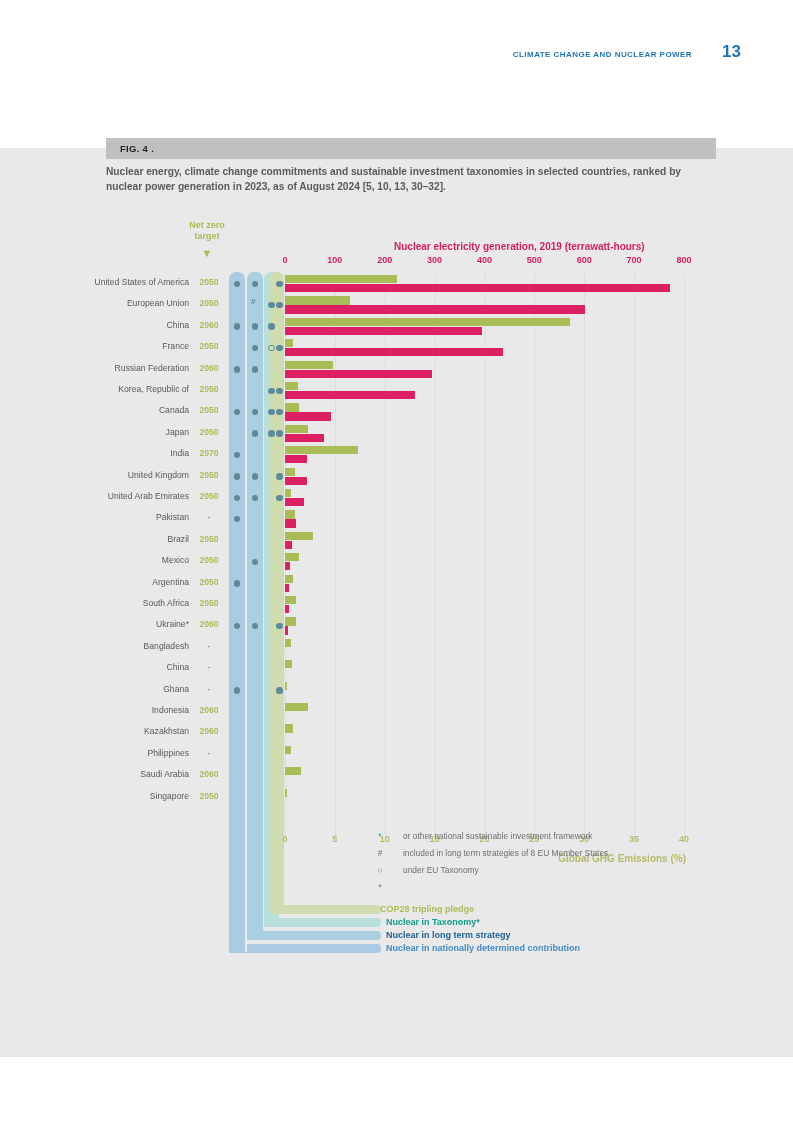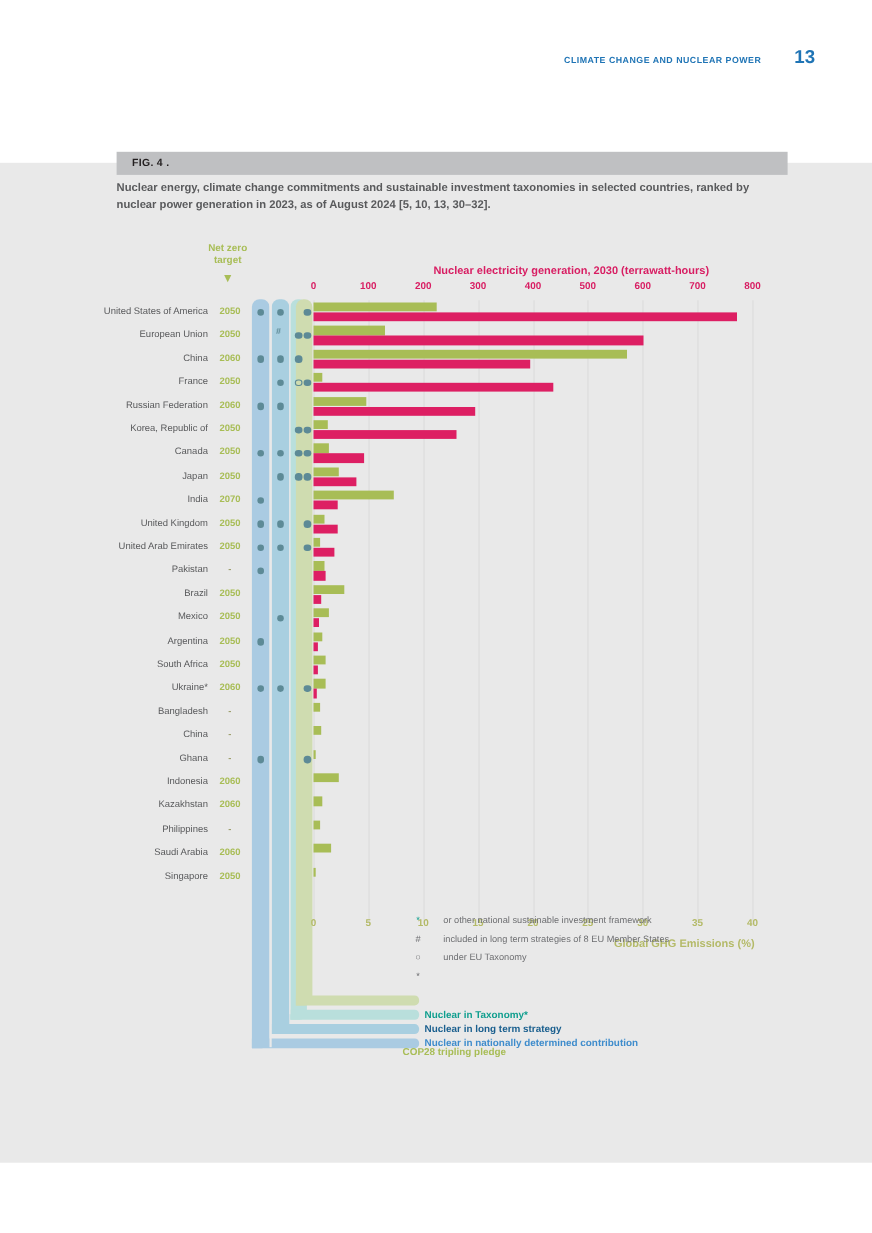--- a/index.html
+++ b/index.html
@@ -181,21 +181,21 @@
       <div style="position: absolute; left: 244.5px; top: 124px; width: 2.5px; height: 680px; background: rgb(233, 233, 233);"></div>
       <div style="position: absolute; left: 262.5px; top: 124px; width: 1.5px; height: 650px; background: rgb(233, 233, 233);"></div>
     </div>
 
   <div id="netzero-header">
     <span>Net zero</span><br>
     <span>target</span>
   </div>
   <div id="netzero-arrow">▼</div>
 
-  <div id="top-axis-title">Nuclear electricity generation, 2030 (terrawatt-hours)</div>
+  <div id="top-axis-title">Nuclear electricity generation, 2019 (terrawatt-hours)</div>
   <div id="bottom-axis-title" style="top: 705.4px;">Global GHG Emissions (%)</div>
 
   <div id="gridlines" style="height: 566.4px;">
       <div class="gl" style="left: 285px; height: 566.4px;"></div>
       <div class="gl" style="left: 334.875px; height: 566.4px;"></div>
       <div class="gl" style="left: 384.75px; height: 566.4px;"></div>
       <div class="gl" style="left: 434.625px; height: 566.4px;"></div>
       <div class="gl" style="left: 484.5px; height: 566.4px;"></div>
       <div class="gl" style="left: 534.375px; height: 566.4px;"></div>
       <div class="gl" style="left: 584.25px; height: 566.4px;"></div>
@@ -405,21 +405,21 @@
         <span class="row-label">Singapore</span>
         <span class="row-year">2050</span>
         <div class="bar bar-ghg" style="left: 285px; width: 1.6px;"></div>
       </div>
     </div>
 
   <div id="legend">
       <div class="legend-label" style="left: 386px; top: 795px; color: rgb(62, 140, 204);">Nuclear in nationally determined contribution</div>
       <div class="legend-label" style="left: 386px; top: 782px; color: rgb(26, 95, 142);">Nuclear in long term strategy</div>
       <div class="legend-label" style="left: 386px; top: 769px; color: rgb(15, 158, 142);">Nuclear in Taxonomy*</div>
-      <div class="legend-label" style="left: 366px; top: 756px; color: rgb(168, 189, 86); margin-top: 47px;">COP28 tripling pledge</div>
+      <div class="legend-label" style="left: 380px; top: 756px; color: rgb(168, 189, 86);">COP28 tripling pledge</div>
     </div>
 </div>
 
 <div id="footnotes">
     <div class="footnote">
       <span class="fn-mark" style="color: rgb(15, 158, 142);">*</span>
       <span class="fn-text">or other national sustainable investment framework</span>
     </div>
     <div class="footnote">
       <span class="fn-mark" style="color: rgb(109, 110, 113);">#</span>

